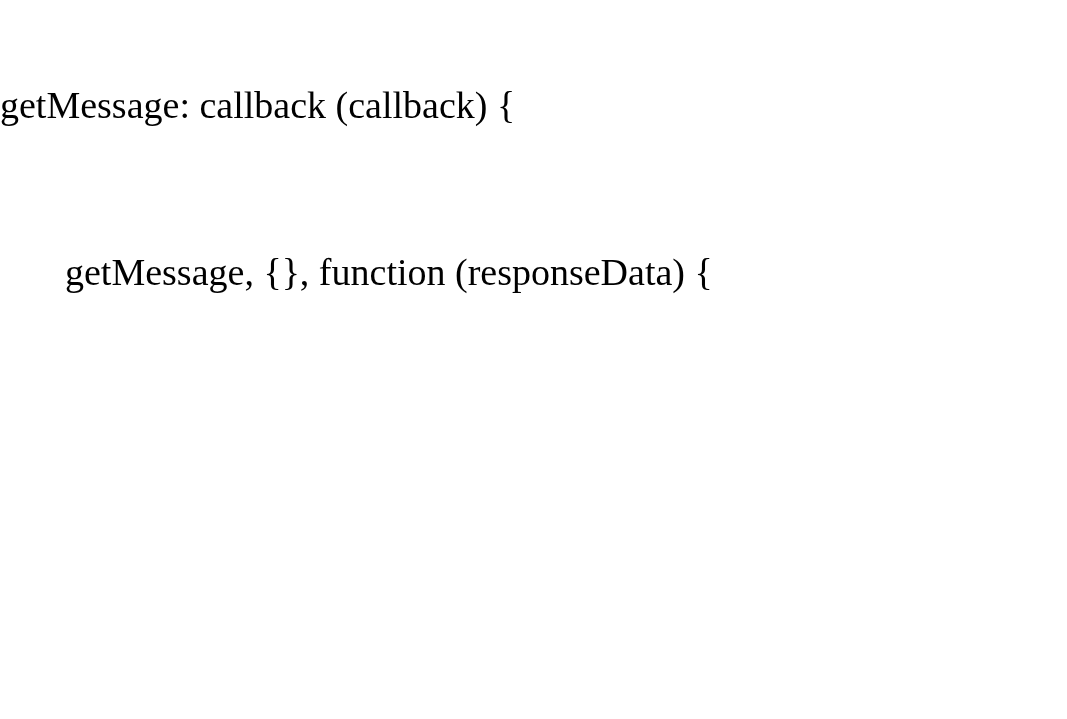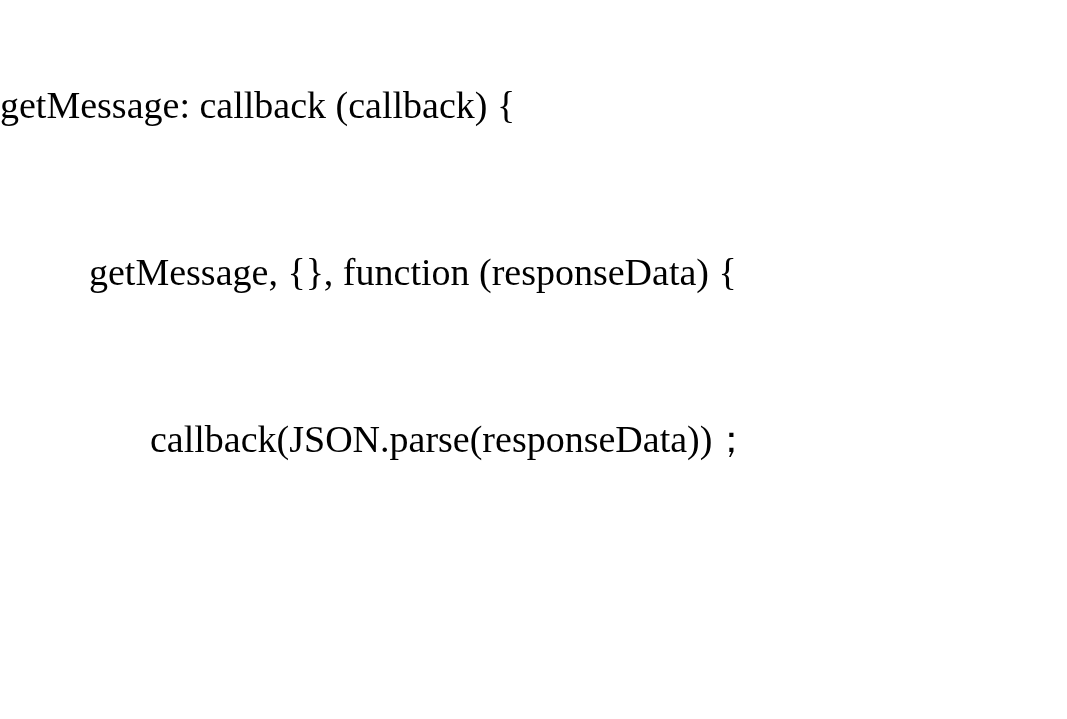--- a/index.html
+++ b/index.html
@@ -23,26 +23,25 @@
     }
     .line {
       display: block;
       margin-bottom: 53px;
     }
     .line:last-child {
       margin-bottom: 0;
     }
     .indent-0 { padding-left: 0px; }
     .indent-1 { padding-left: 105px; }
-    .indent-2 { padding-left: 89px; }
+    .indent-2 { padding-left: 65px; }
     .indent-3 { padding-left: 150px; }
   </style>
 </head>
 <body>
 
 <div class="code-block">
   <span class="line indent-0">getMessage: callback (callback) {</span>
   <span class="line indent-2">getMessage, {}, function (responseData) {</span>
-  <span class="line indent-3">callback(JSON.parse(responseData))；</span>
   
   
   
 </div>
 
 </body></html>

